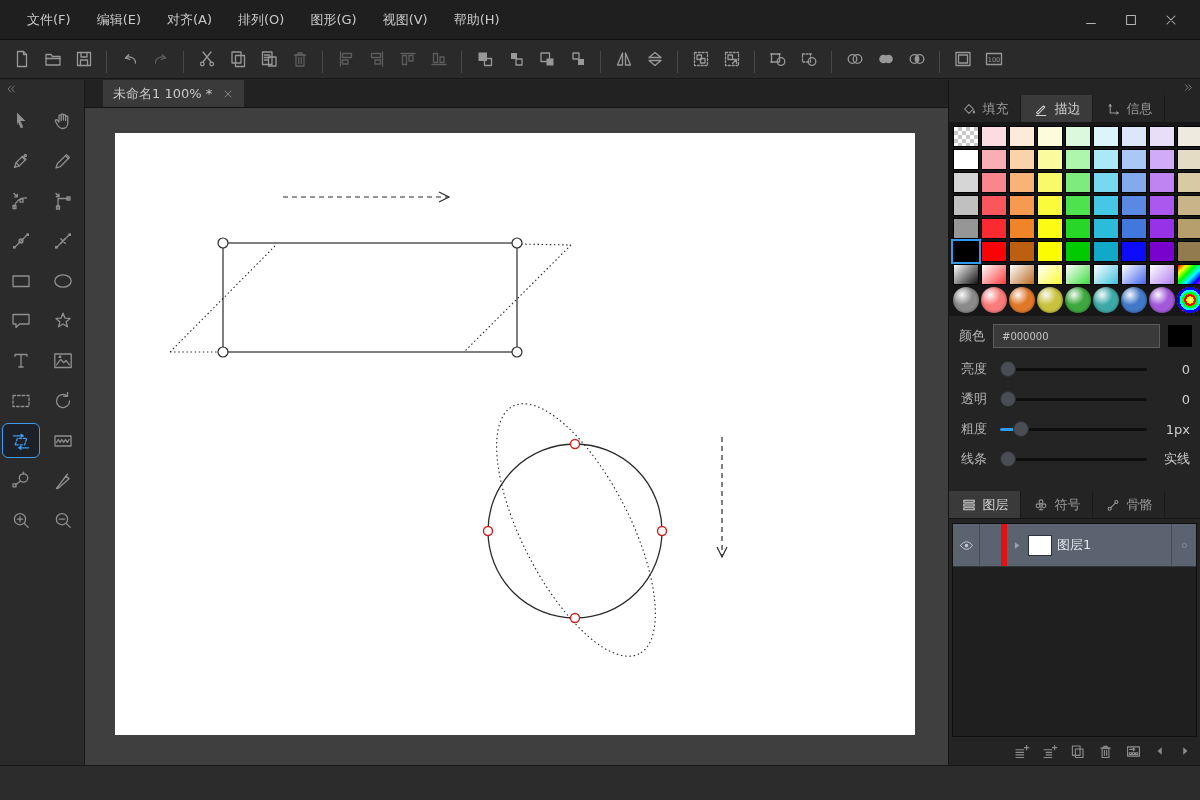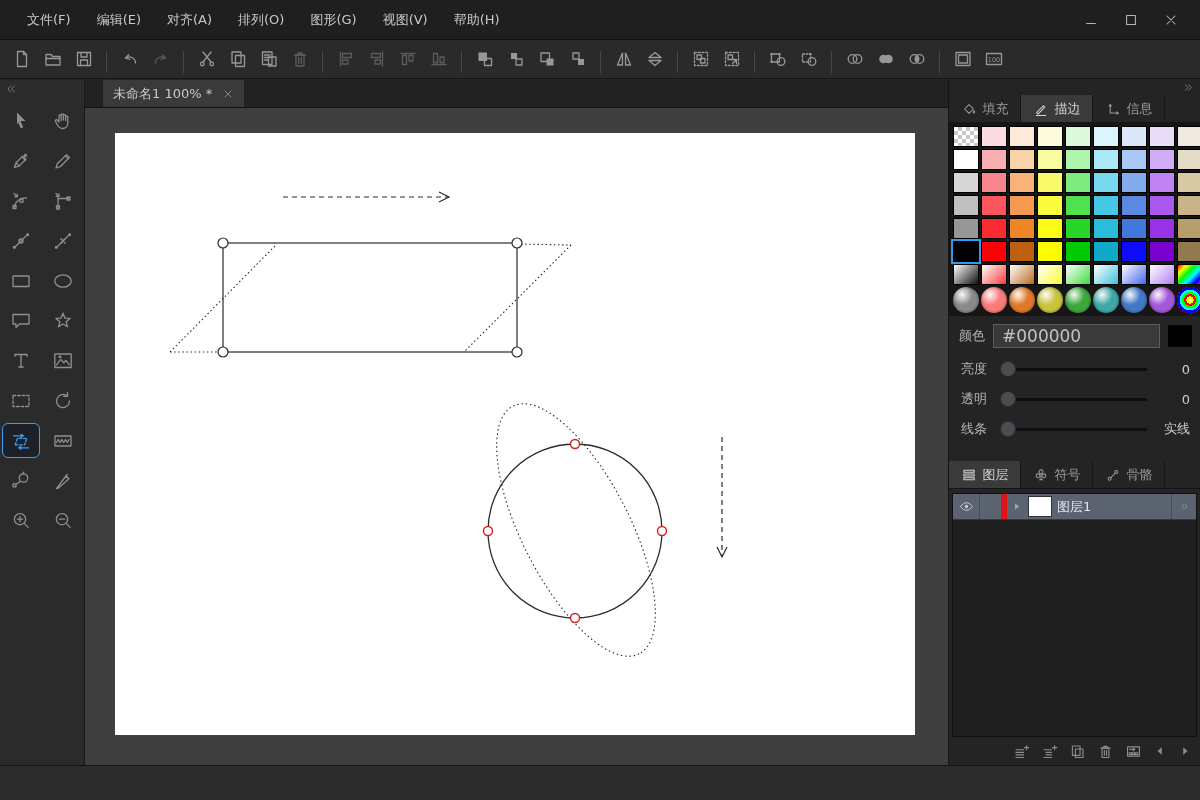--- a/index.html
+++ b/index.html
@@ -51,35 +51,35 @@
   .sw { height:21px; border:1px solid #000; position:relative; }
   .sw.selected { outline:2px solid #2e9af0; z-index:2; }
   .sw.checker { background-color:#fff;
     background-image:linear-gradient(45deg,#c8c8c8 25%,transparent 25%,transparent 75%,#c8c8c8 75%),
                      linear-gradient(45deg,#c8c8c8 25%,#ffffff 25%,#ffffff 75%,#c8c8c8 75%);
     background-size:8px 8px; background-position:0 0,4px 4px; }
   .ball { height:26px; width:26px; border-radius:50%; border:none; justify-self:center; }
 
   #color-row { display:flex; align-items:center; gap:8px; padding:8px 8px 6px 10px; }
   .rp-label { color:#b5b5b5; font-size:13px; flex:0 0 auto; }
-  #color-input { flex:1; height:24px; background:#3a3a3a; border:1px solid #5c5c5c; color:#c4c4c4; font-size:17px; display:flex; align-items:center; padding:0 8px; }
+  #color-input { flex:1; height:24px; background:#3a3a3a; border:1px solid #5c5c5c; color:#c4c4c4; font-size:10px; display:flex; align-items:center; padding:0 8px; }
   #color-swatch { width:24px; height:22px; background:#000; border:1px solid #000; }
 
   .slider-row { display:flex; align-items:center; gap:9px; padding:6px 10px 6px 12px; }
   .slider-label { width:30px; color:#b5b5b5; font-size:13px; }
   .slider-track { flex:1; position:relative; height:16px; }
   .slider-track .line { position:absolute; left:0; right:0; top:7px; height:3px; background:#0e0e0e; border-radius:2px; }
   .slider-track .fill { position:absolute; left:0; top:7px; height:3px; background:#2e9af0; border-radius:2px; }
   .slider-track .knob { position:absolute; top:0; width:16px; height:16px; border-radius:50%; background:#4a4e54; border:1px solid #2c2e31; }
   .slider-value { width:34px; text-align:right; color:#cfcfcf; font-size:13px; }
 
   #layers-tabs { margin-top:17px; }
   .rp-tab .icon { color:inherit; }
   #layer-list { flex:1; background:#1f1f1f; border:1px solid #101010; margin:4px 3px 2px 3px; overflow:hidden; }
-  .layer-row { height:26px; background:#5b6270; display:flex; align-items:center; border-bottom:1px solid #33373e; }
+  .layer-row { height:43px; background:#5b6270; display:flex; align-items:center; border-bottom:1px solid #33373e; }
   .lr-cell { height:100%; display:flex; align-items:center; justify-content:center; border-right:1px solid #474d58; }
   .lr-eye { width:27px; color:#c9cfd9; }
   .lr-blank { width:22px; }
   .lr-colorbar { width:5px; height:100%; flex:0 0 5px; }
   .lr-arrow { width:19px; color:#9aa2ae; border-right:none; }
   .lr-thumb { width:24px; height:21px; background:#fff; border:1px solid #2e333b; margin:0 5px 0 2px; }
   .lr-name { flex:1; color:#e2e6ec; font-size:13px; }
   .lr-lock { width:25px; color:#8a93a3; border-right:none; border-left:1px solid #474d58; }
   #layers-footer { height:26px; display:flex; align-items:center; justify-content:flex-end; gap:11px; padding:0 8px 2px 0; color:#8d8d8d; }
   .lf-btn { display:flex; align-items:center; justify-content:center; }
@@ -745,20 +745,29 @@
         </div>
         <div class="slider-row">
           <span class="slider-label">透明</span>
           <div class="slider-track">
             <div class="line"></div>
             <div class="knob" style="left: calc(0% + 0px);"></div>
           </div>
           <span class="slider-value">0</span>
         </div>
         <div class="slider-row">
+          <span class="slider-label">粗度</span>
+          <div class="slider-track">
+            <div class="line"></div>
+            <div class="fill" style="width: 10%; background: rgb(46, 154, 240);"></div>
+            <div class="knob" style="left: calc(10% - 1.6px);"></div>
+          </div>
+          <span class="slider-value">1px</span>
+        </div>
+        <div class="slider-row">
           <span class="slider-label">线条</span>
           <div class="slider-track">
             <div class="line"></div>
             <div class="knob" style="left: calc(0% + 0px);"></div>
           </div>
           <span class="slider-value">实线</span>
         </div>
       </div>
     <div class="rp-tabs" id="layers-tabs">
         <div class="rp-tab active">

